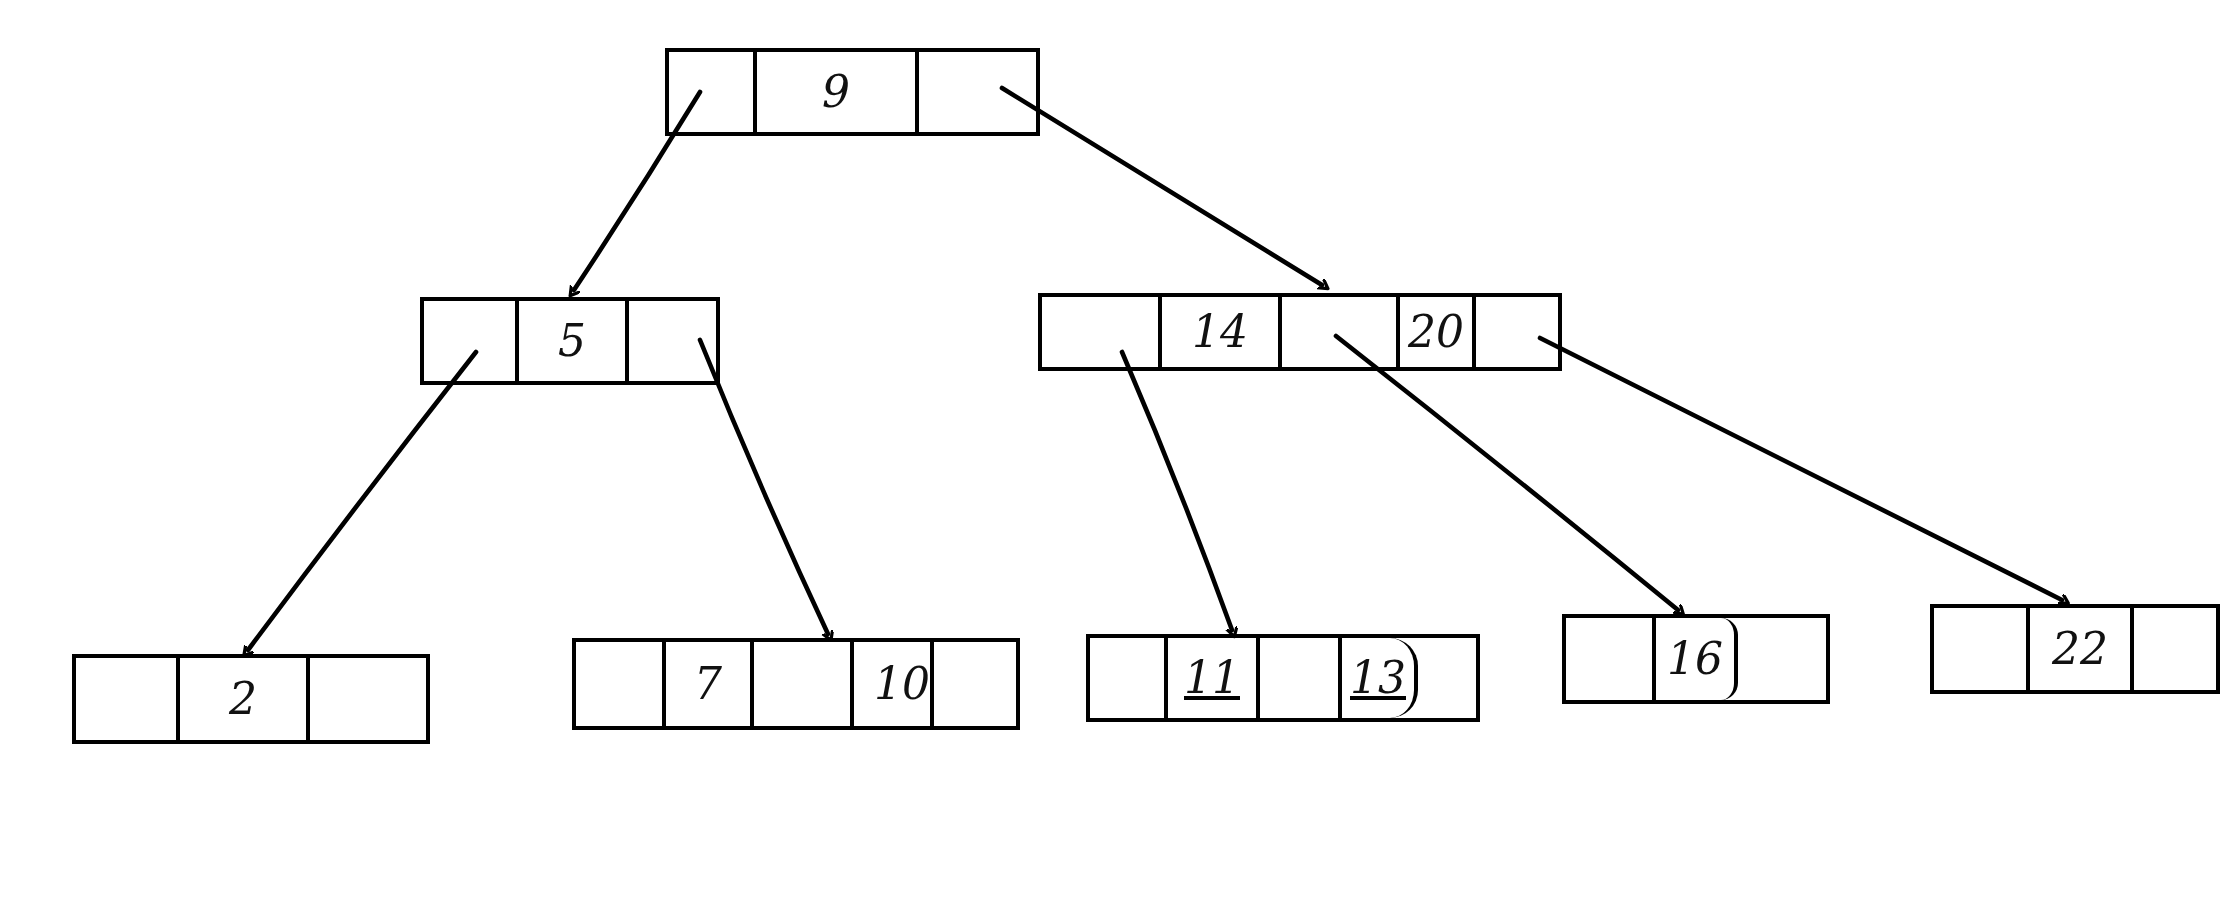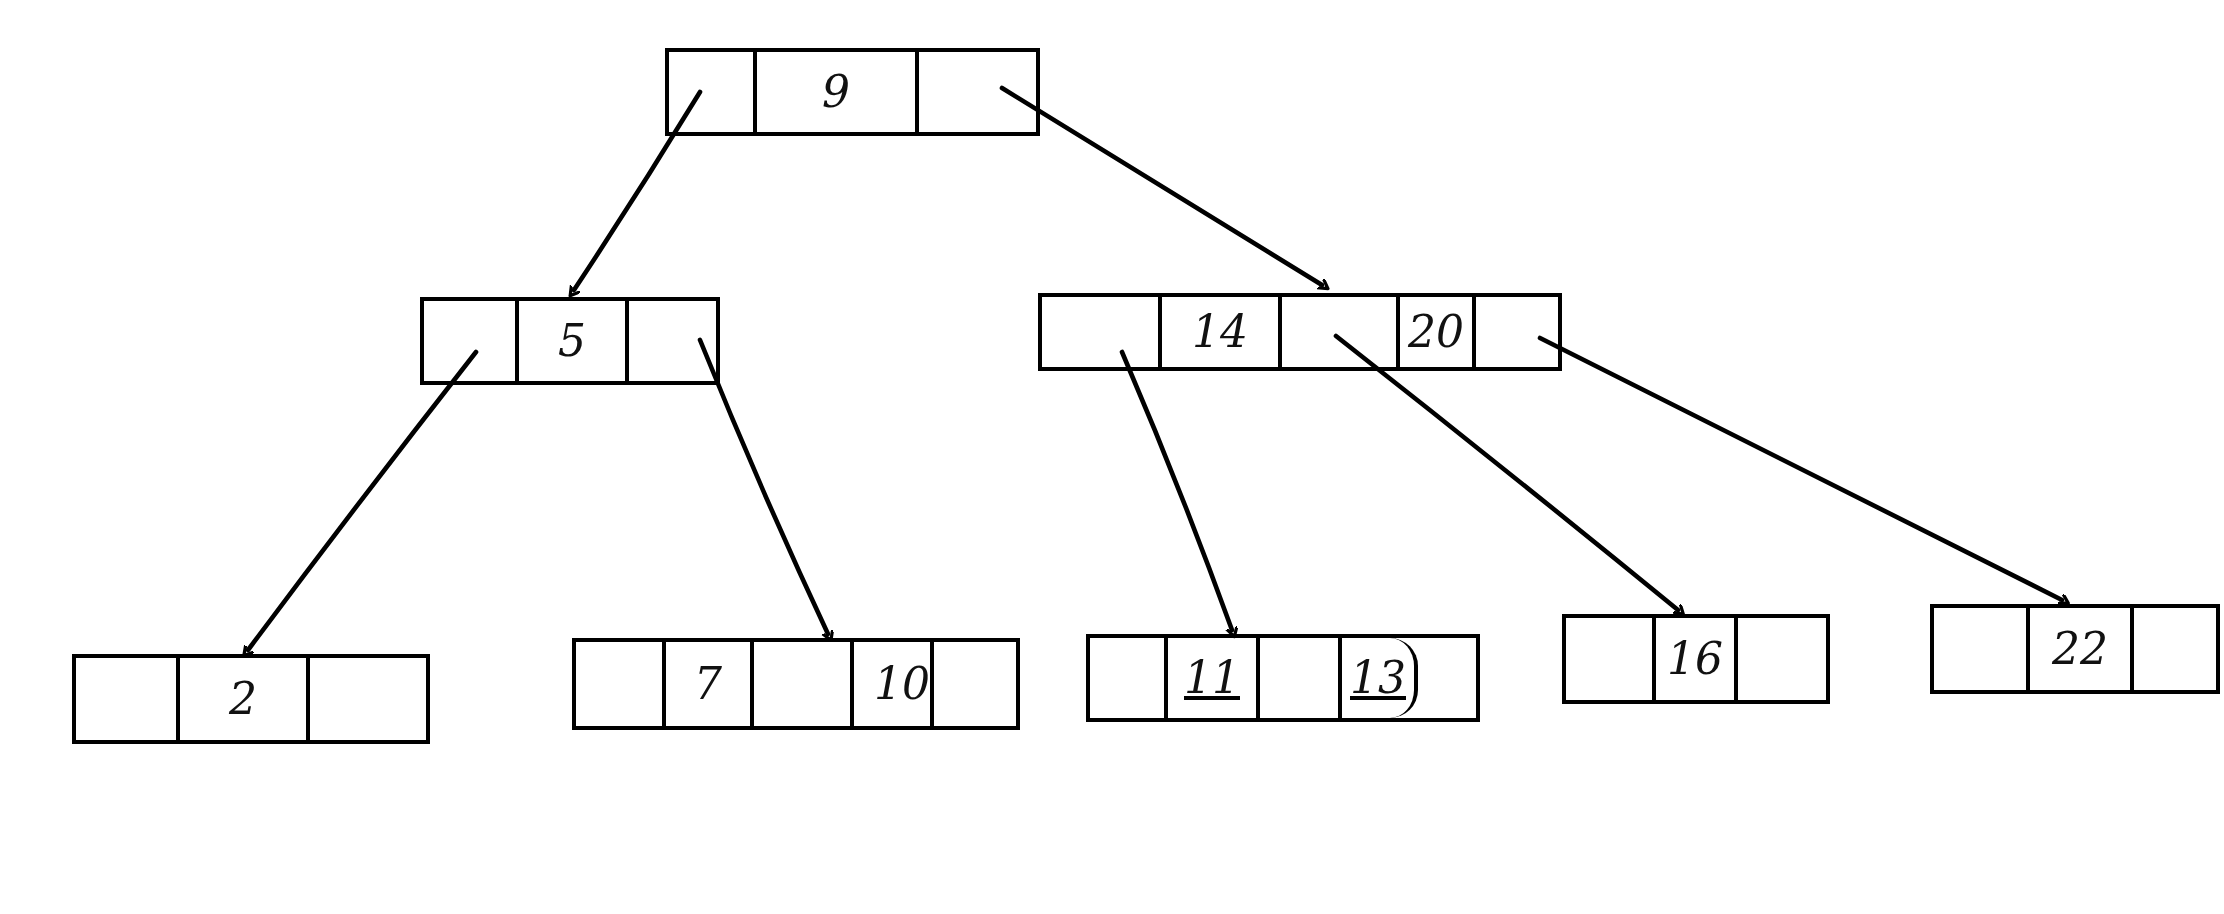--- a/index.html
+++ b/index.html
@@ -123,21 +123,21 @@
           <span class="cell-key">11</span>
         </div>
         <div class="cell cell-ptr" style="flex: 0 0 82px;"></div>
         <div class="cell cell-key-wrap" style="flex: 0 0 76px; border-radius: 28px;">
           <span class="cell-key">13</span>
         </div>
         <div class="cell cell-ptr" style="flex: 0 0 66px;"></div>
       </div>
       <div class="node" style="left: 1562px; top: 614px; width: 268px; height: 90px;">
         <div class="cell cell-ptr" style="flex: 0 0 90px;"></div>
-        <div class="cell cell-key-wrap" style="flex: 0 0 82px;">
+        <div class="cell cell-key-wrap" style="flex: 0 0 82px; border-radius: 17px;">
           <span class="cell-key">16</span>
         </div>
         <div class="cell cell-ptr" style="flex: 0 0 96px;"></div>
       </div>
       <div class="node" style="left: 1930px; top: 604px; width: 290px; height: 90px;">
         <div class="cell cell-ptr" style="flex: 0 0 96px;"></div>
         <div class="cell cell-key-wrap" style="flex: 0 0 104px;">
           <span class="cell-key">22</span>
         </div>
         <div class="cell cell-ptr" style="flex: 0 0 90px;"></div>

